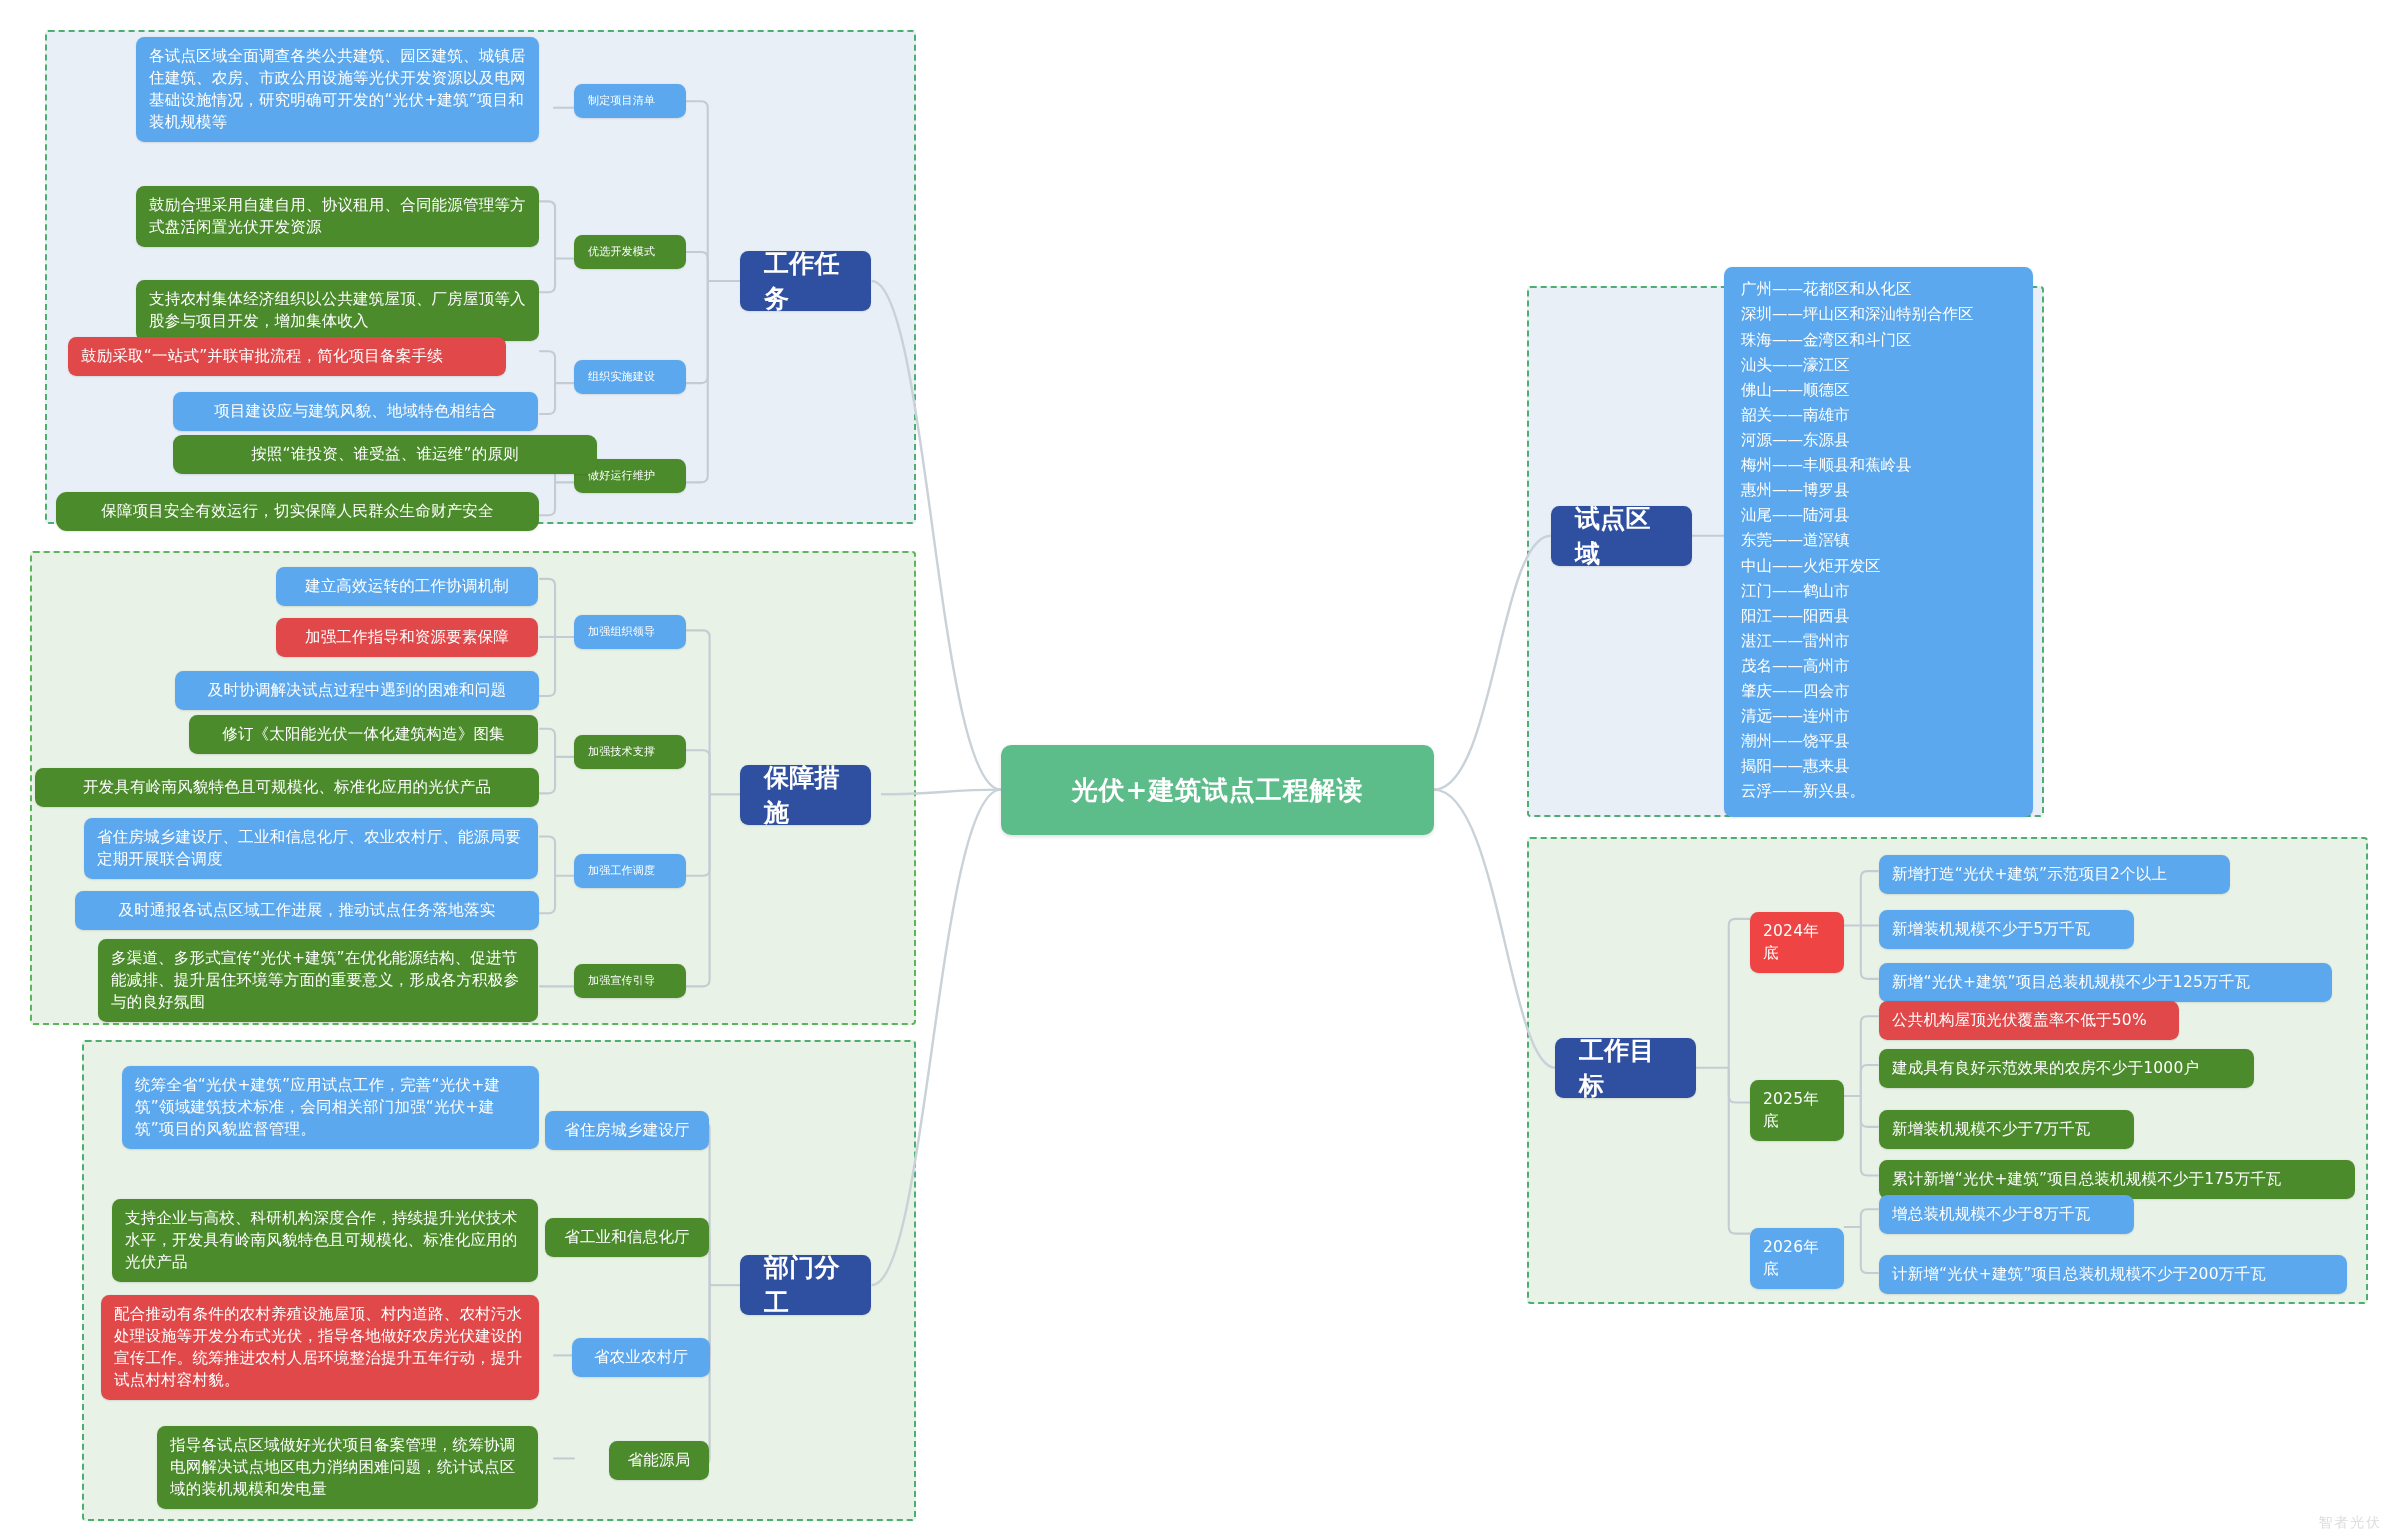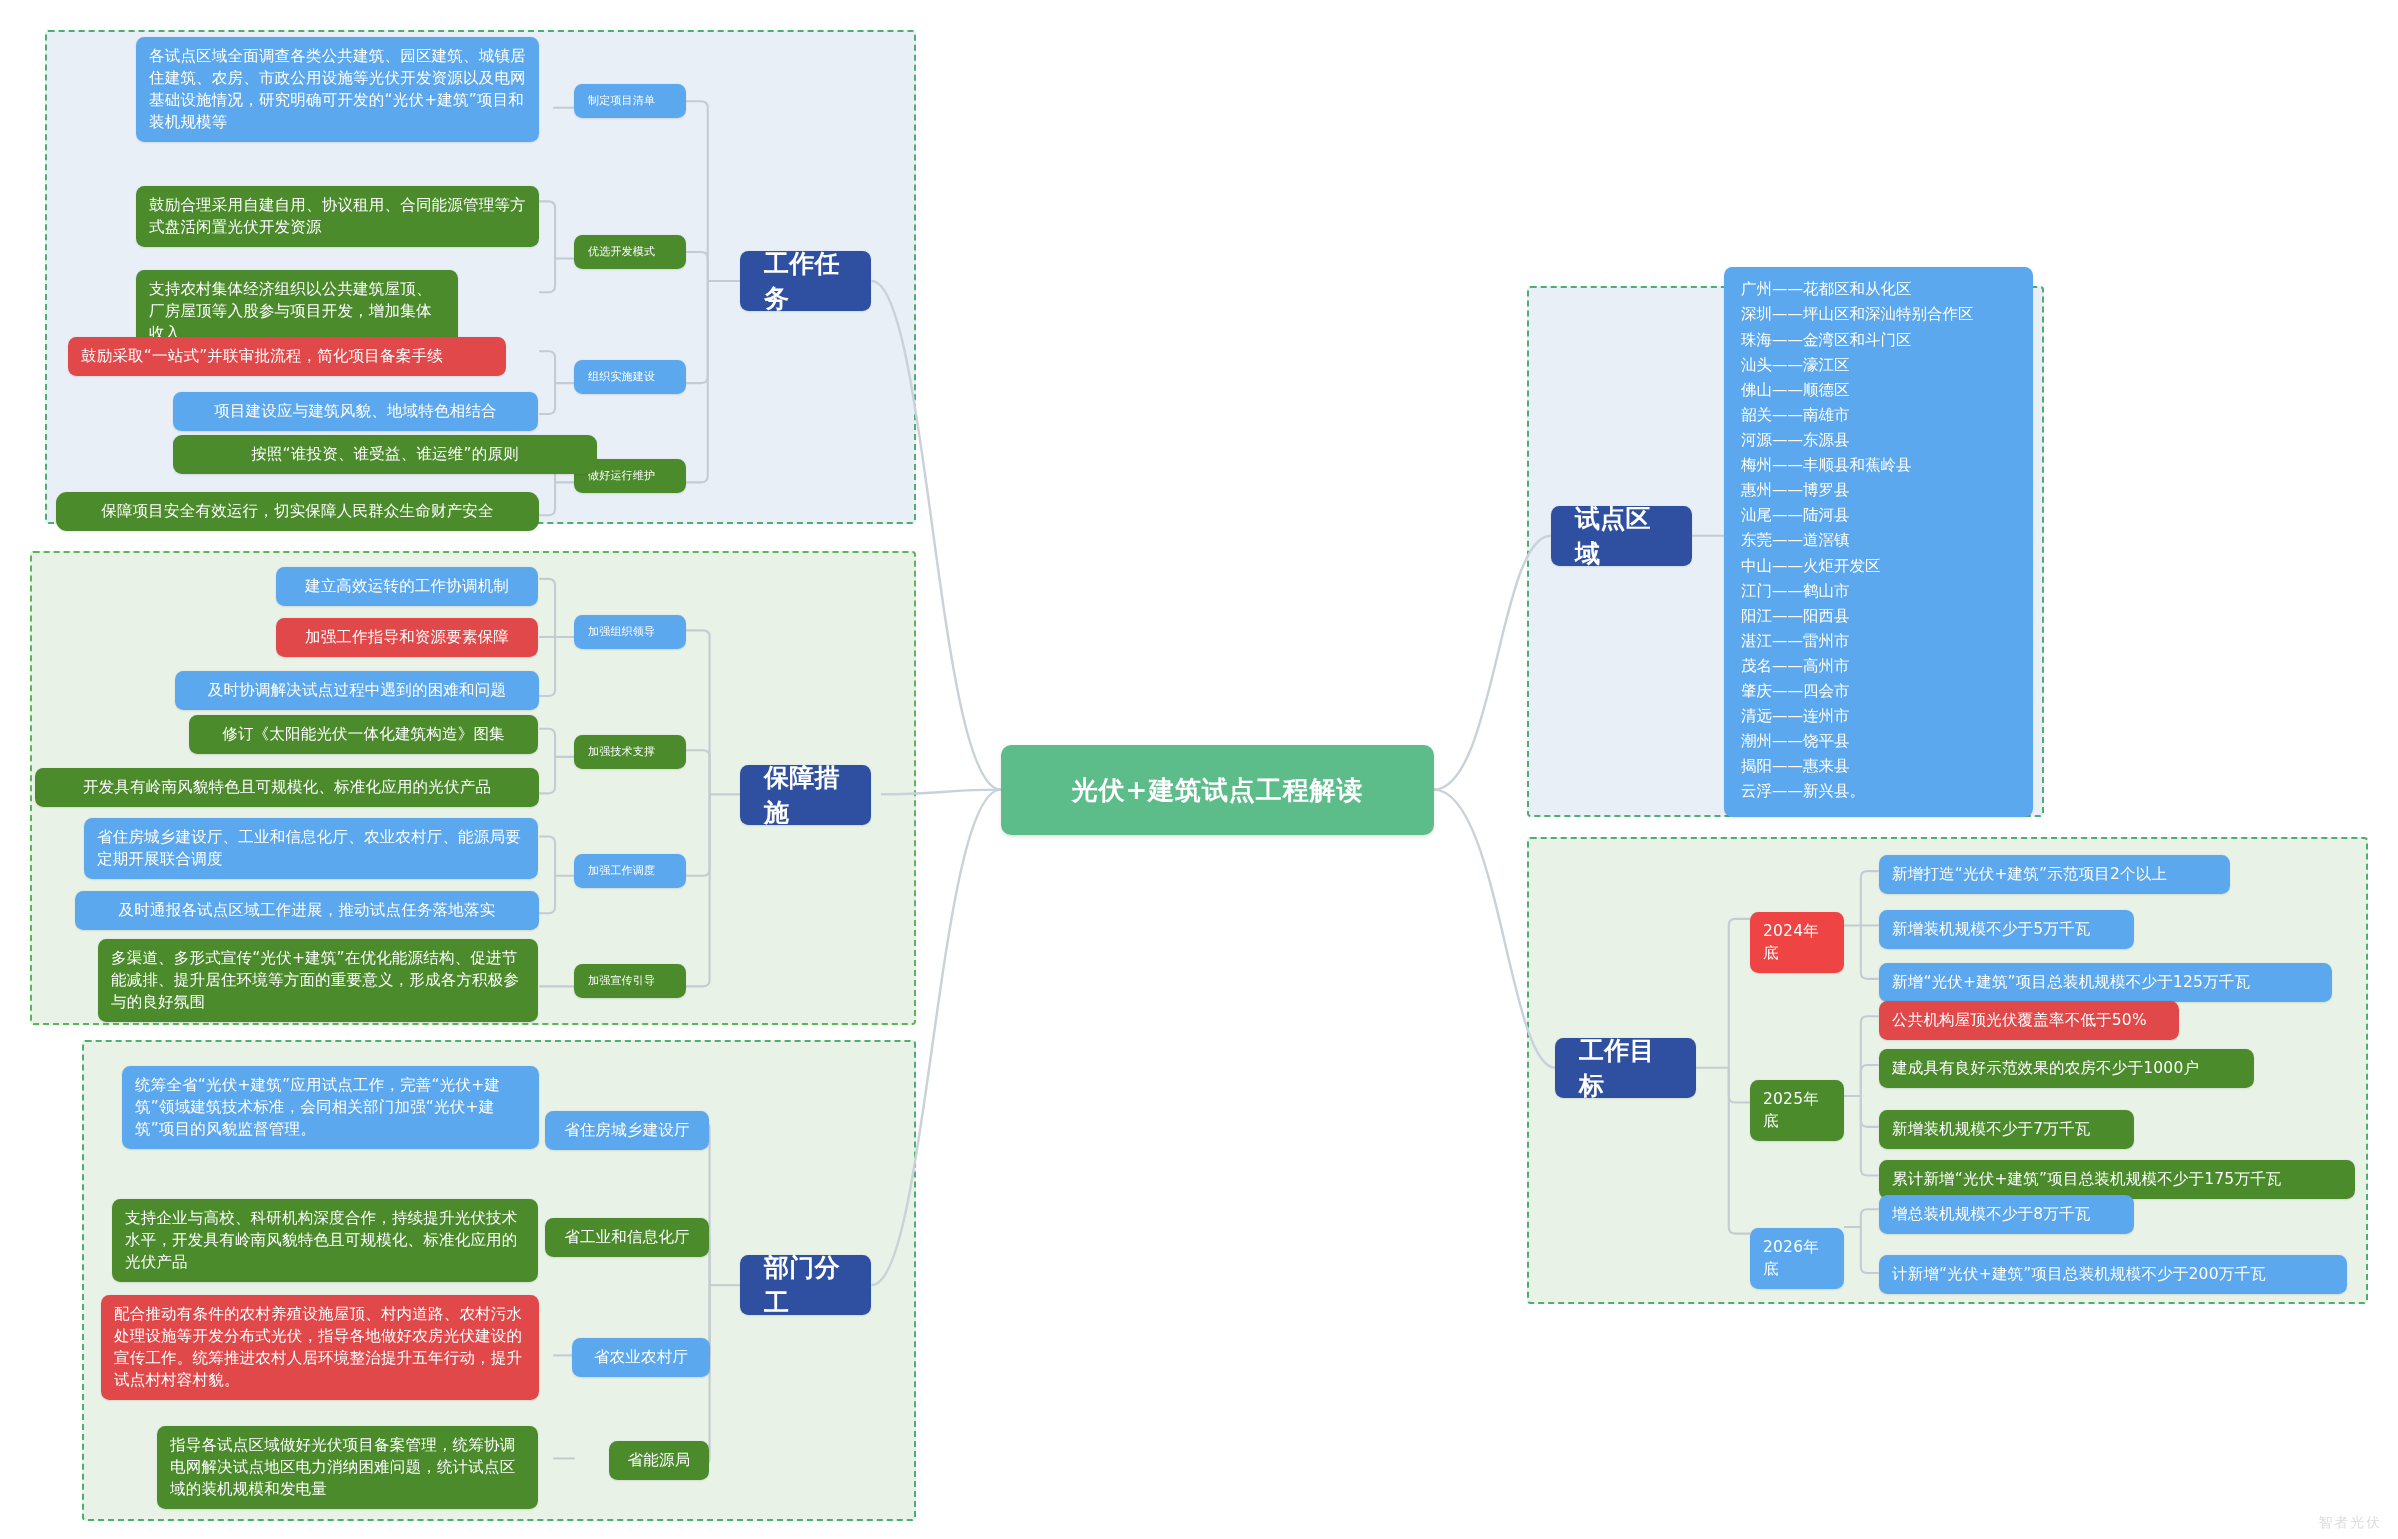--- a/index.html
+++ b/index.html
@@ -163,21 +163,21 @@
   <div class="node green t17" style="left:574px; top:459px; width:112px;">
     <span>做好运行维护</span>
   </div>
 
   <div class="node lblue t16" style="left:136px; top:37px; width:403px;">
     <span>各试点区域全面调查各类公共建筑、园区建筑、城镇居住建筑、农房、市政公用设施等光伏开发资源以及电网基础设施情况，研究明确可开发的“光伏+建筑”项目和装机规模等</span>
   </div>
   <div class="node green t16" style="left:136px; top:186px; width:403px;">
     <span>鼓励合理采用自建自用、协议租用、合同能源管理等方式盘活闲置光伏开发资源</span>
   </div>
-  <div class="node green t16" style="left:136px; top:270px; width:322px;">
+  <div class="node green t16" style="left:136px; top:280px; width:403px;">
     <span>支持农村集体经济组织以公共建筑屋顶、厂房屋顶等入股参与项目开发，增加集体收入</span>
   </div>
   <div class="node red t16" style="left:68px; top:337px; width:438px; justify-content:flex-start;">
     <span>鼓励采取“一站式”并联审批流程，简化项目备案手续</span>
   </div>
   <div class="node lblue t16" style="left:173px; top:392px; width:365px; justify-content:center;">
     <span>项目建设应与建筑风貌、地域特色相结合</span>
   </div>
   <div class="node green t16" style="left:173px; top:435px; width:424px; justify-content:center;border-radius:9px;">
     <span>按照“谁投资、谁受益、谁运维”的原则</span>

